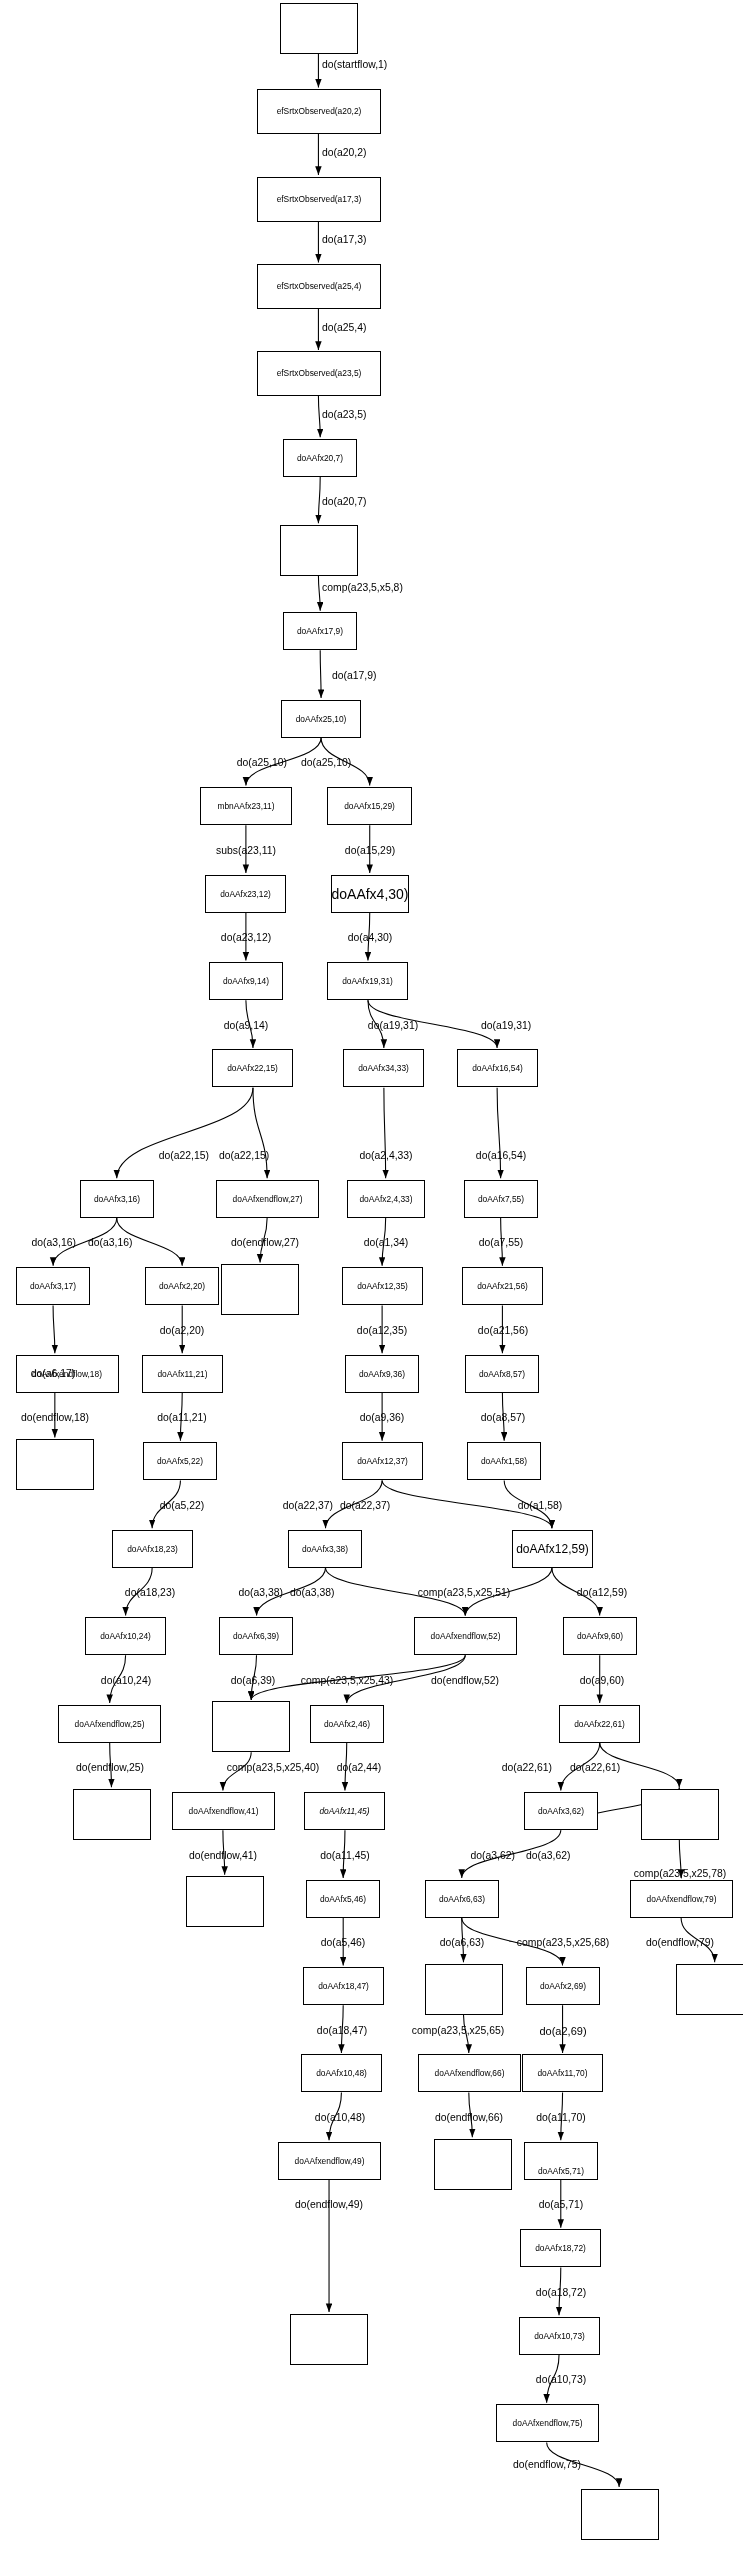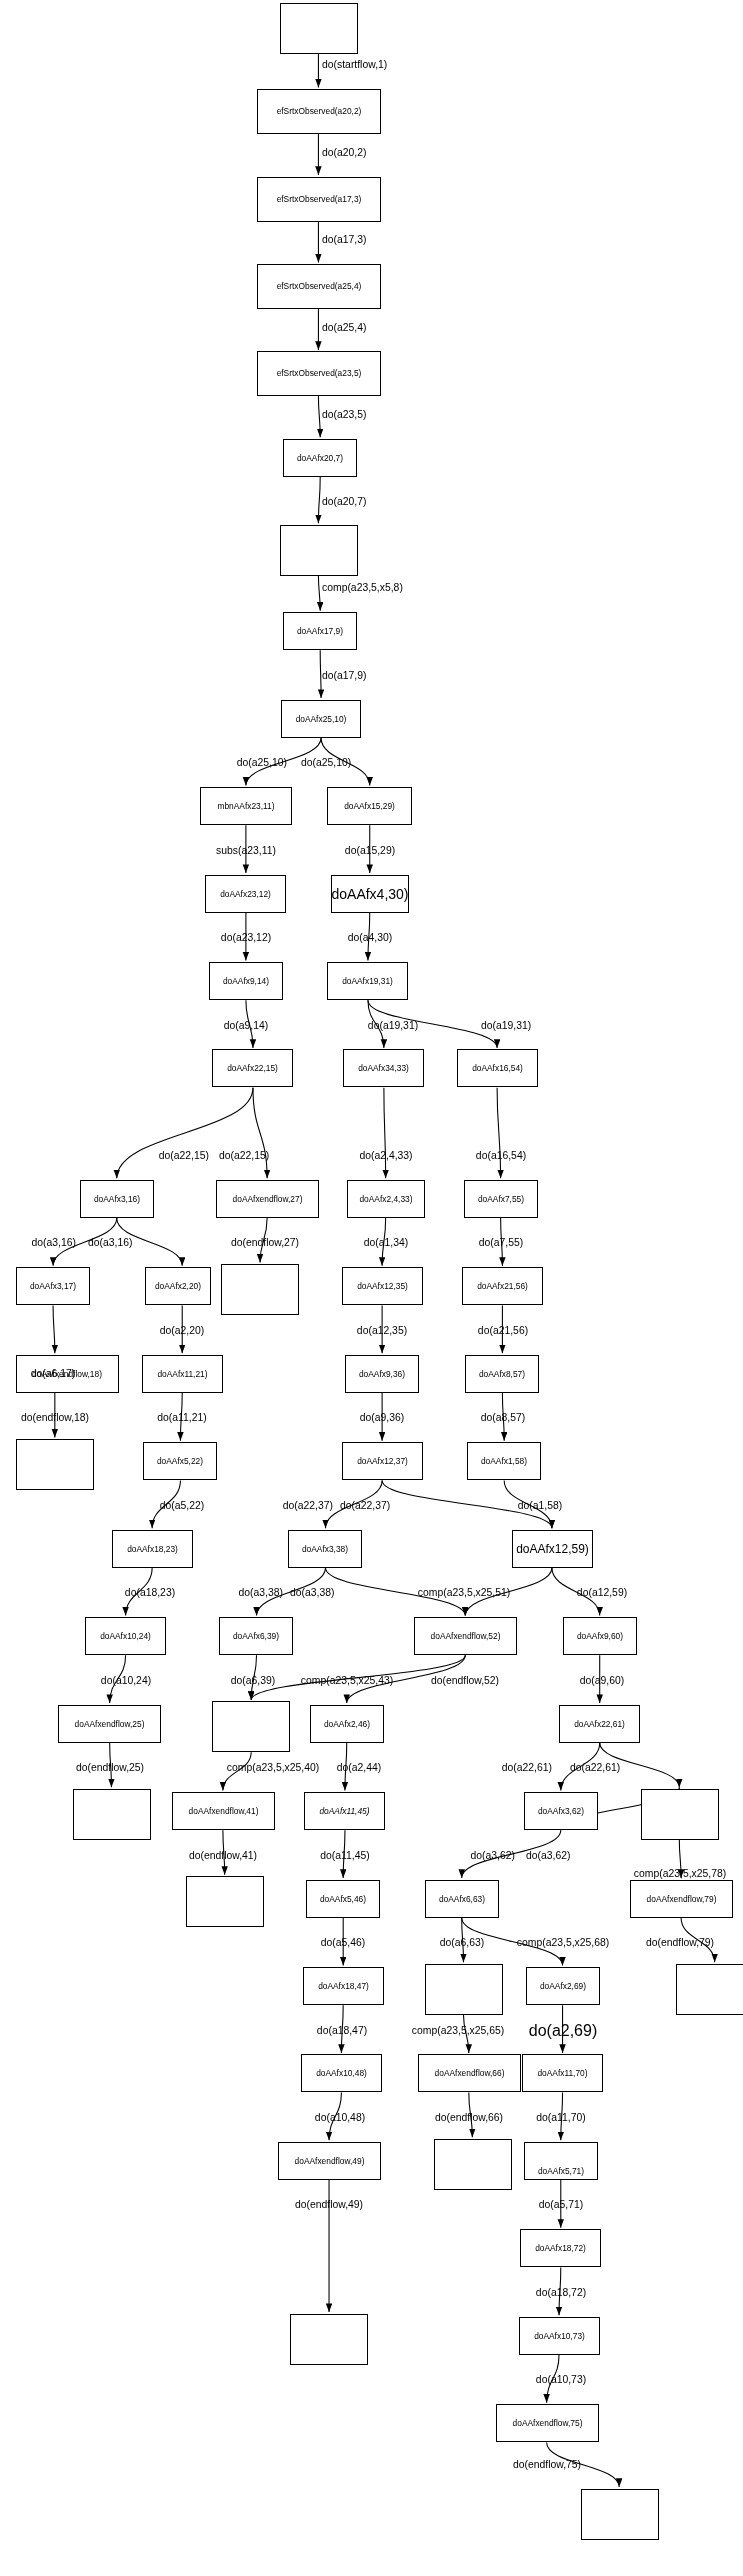--- a/index.html
+++ b/index.html
@@ -199,21 +199,21 @@
       </div>
       <div class="node" style="left: 347px; top: 1180px; width: 78px; height: 38px;">
         <span class="node-label" style="font-size: 8.4px;">doAAfx2,4,33)</span>
       </div>
       <div class="node" style="left: 464px; top: 1180px; width: 74px; height: 38px;">
         <span class="node-label" style="font-size: 8.4px;">doAAfx7,55)</span>
       </div>
       <div class="node" style="left: 16px; top: 1267px; width: 74px; height: 38px;">
         <span class="node-label" style="font-size: 8.4px;">doAAfx3,17)</span>
       </div>
-      <div class="node" style="left: 145px; top: 1267px; width: 66px; height: 38px;">
+      <div class="node" style="left: 145px; top: 1267px; width: 74px; height: 38px;">
         <span class="node-label" style="font-size: 8.4px;">doAAfx2,20)</span>
       </div>
       <div class="node" style="left: 221px; top: 1264px; width: 78px; height: 51px;">
         <span class="node-label" style="font-size: 10px;"></span>
       </div>
       <div class="node" style="left: 342px; top: 1267px; width: 81px; height: 38px;">
         <span class="node-label" style="font-size: 8.4px;">doAAfx12,35)</span>
       </div>
       <div class="node" style="left: 462px; top: 1267px; width: 81px; height: 38px;">
         <span class="node-label" style="font-size: 8.4px;">doAAfx21,56)</span>
@@ -349,21 +349,21 @@
       </div>
     </div>
   <div id="edge-label-layer">
       <div class="edge-label" style="font-size: 10.4px; left: 322px; top: 65px; transform: translate(0px, -50%);">do(startflow,1)</div>
       <div class="edge-label" style="font-size: 10.4px; left: 322px; top: 153px; transform: translate(0px, -50%);">do(a20,2)</div>
       <div class="edge-label" style="font-size: 10.4px; left: 322px; top: 240px; transform: translate(0px, -50%);">do(a17,3)</div>
       <div class="edge-label" style="font-size: 10.4px; left: 322px; top: 328px; transform: translate(0px, -50%);">do(a25,4)</div>
       <div class="edge-label" style="font-size: 10.4px; left: 322px; top: 415px; transform: translate(0px, -50%);">do(a23,5)</div>
       <div class="edge-label" style="font-size: 10.4px; left: 322px; top: 502px; transform: translate(0px, -50%);">do(a20,7)</div>
       <div class="edge-label" style="font-size: 10.4px; left: 322px; top: 588px; transform: translate(0px, -50%);">comp(a23,5,x5,8)</div>
-      <div class="edge-label" style="font-size: 10.4px; left: 322px; top: 676px; transform: translate(0px, -50%);">do(a17,9)</div>
+      <div class="edge-label" style="font-size: 10.4px; left: 332px; top: 676px; transform: translate(0px, -50%);">do(a17,9)</div>
       <div class="edge-label" style="font-size: 10.4px; left: 287px; top: 763px; transform: translate(-100%, -50%);">do(a25,10)</div>
       <div class="edge-label" style="font-size: 10.4px; left: 301px; top: 763px; transform: translate(0px, -50%);">do(a25,10)</div>
       <div class="edge-label" style="font-size: 10.4px; left: 246px; top: 851px; transform: translate(-50%, -50%);">subs(a23,11)</div>
       <div class="edge-label" style="font-size: 10.4px; left: 370px; top: 851px; transform: translate(-50%, -50%);">do(a15,29)</div>
       <div class="edge-label" style="font-size: 10.4px; left: 246px; top: 938px; transform: translate(-50%, -50%);">do(a23,12)</div>
       <div class="edge-label" style="font-size: 10.4px; left: 370px; top: 938px; transform: translate(-50%, -50%);">do(a4,30)</div>
       <div class="edge-label" style="font-size: 10.4px; left: 246px; top: 1026px; transform: translate(-50%, -50%);">do(a9,14)</div>
       <div class="edge-label" style="font-size: 10.4px; left: 393px; top: 1026px; transform: translate(-50%, -50%);">do(a19,31)</div>
       <div class="edge-label" style="font-size: 10.4px; left: 481px; top: 1026px; transform: translate(0px, -50%);">do(a19,31)</div>
       <div class="edge-label" style="font-size: 10.4px; left: 209px; top: 1156px; transform: translate(-100%, -50%);">do(a22,15)</div>
@@ -406,21 +406,21 @@
       <div class="edge-label" style="font-size: 10.4px; left: 345px; top: 1856px; transform: translate(-50%, -50%);">do(a11,45)</div>
       <div class="edge-label" style="font-size: 10.4px; left: 515px; top: 1856px; transform: translate(-100%, -50%);">do(a3,62)</div>
       <div class="edge-label" style="font-size: 10.4px; left: 526px; top: 1856px; transform: translate(0px, -50%);">do(a3,62)</div>
       <div class="edge-label" style="font-size: 10.4px; left: 680px; top: 1856px; transform: translate(-50%, -50%); margin-top: 18px;">comp(a23,5,x25,78)</div>
       <div class="edge-label" style="font-size: 10.4px; left: 343px; top: 1943px; transform: translate(-50%, -50%);">do(a5,46)</div>
       <div class="edge-label" style="font-size: 10.4px; left: 462px; top: 1943px; transform: translate(-50%, -50%);">do(a6,63)</div>
       <div class="edge-label" style="font-size: 10.4px; left: 680px; top: 1943px; transform: translate(-50%, -50%);">do(endflow,79)</div>
       <div class="edge-label" style="font-size: 10.4px; left: 563px; top: 1943px; transform: translate(-50%, -50%);">comp(a23,5,x25,68)</div>
       <div class="edge-label" style="font-size: 10.4px; left: 342px; top: 2031px; transform: translate(-50%, -50%);">do(a18,47)</div>
       <div class="edge-label" style="font-size: 10.4px; left: 458px; top: 2031px; transform: translate(-50%, -50%);">comp(a23,5,x25,65)</div>
-      <div class="edge-label" style="font-size: 16px; left: 563px; top: 2031px; transform: translate(-50%, -50%);">do(a2,69)</div>
+      <div class="edge-label" style="font-size: 11px; left: 563px; top: 2031px; transform: translate(-50%, -50%);">do(a2,69)</div>
       <div class="edge-label" style="font-size: 10.4px; left: 340px; top: 2118px; transform: translate(-50%, -50%);">do(a10,48)</div>
       <div class="edge-label" style="font-size: 10.4px; left: 469px; top: 2118px; transform: translate(-50%, -50%);">do(endflow,66)</div>
       <div class="edge-label" style="font-size: 10.4px; left: 561px; top: 2118px; transform: translate(-50%, -50%);">do(a11,70)</div>
       <div class="edge-label" style="font-size: 10.4px; left: 329px; top: 2205px; transform: translate(-50%, -50%);">do(endflow,49)</div>
       <div class="edge-label" style="font-size: 10.4px; left: 561px; top: 2205px; transform: translate(-50%, -50%);">do(a5,71)</div>
       <div class="edge-label" style="font-size: 10.4px; left: 561px; top: 2293px; transform: translate(-50%, -50%);">do(a18,72)</div>
       <div class="edge-label" style="font-size: 10.4px; left: 561px; top: 2380px; transform: translate(-50%, -50%);">do(a10,73)</div>
       <div class="edge-label" style="font-size: 10.4px; left: 547px; top: 2465px; transform: translate(-50%, -50%);">do(endflow,75)</div>
     </div>
 </div>

